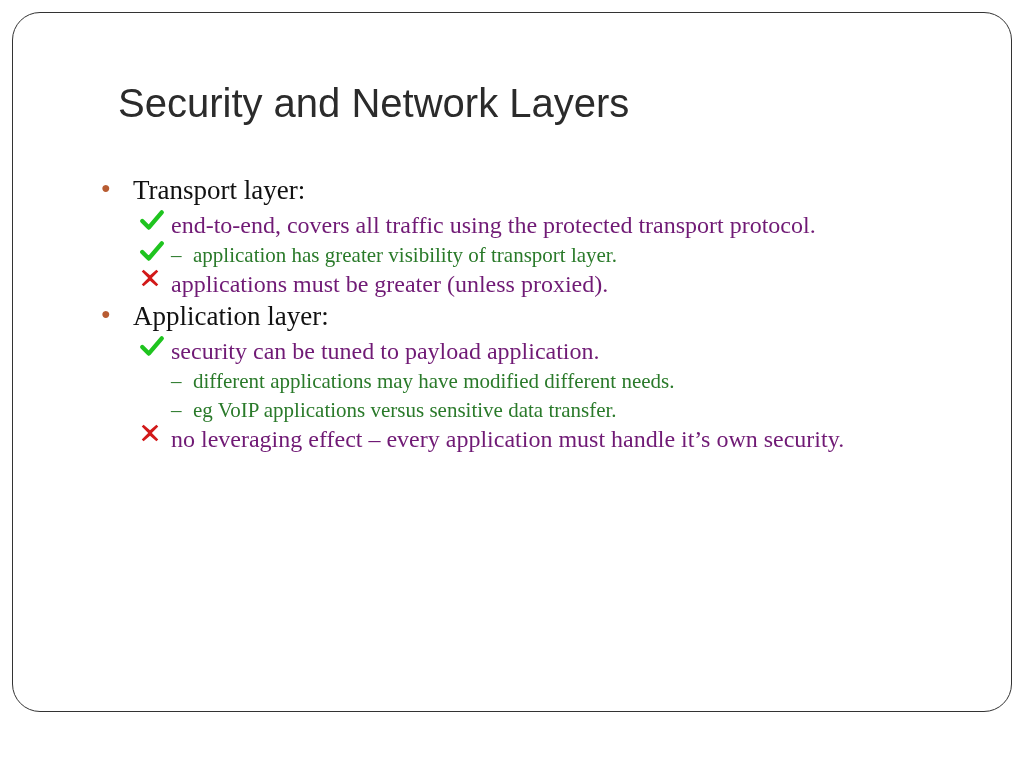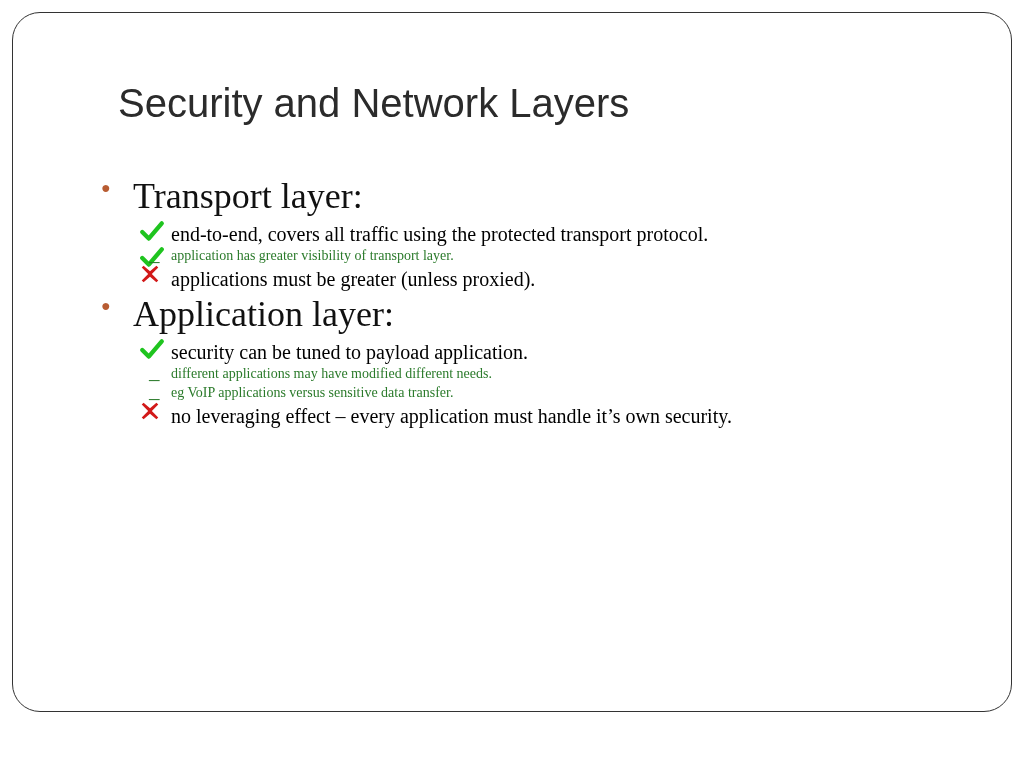--- a/index.html
+++ b/index.html
@@ -18,54 +18,54 @@
     font-size: 40px;
     color: #2b2b2b;
     margin: 28px 0 48px 65px;
     font-weight: 400;
   }
   .content {
     margin-left: 80px;
     margin-right: 40px;
   }
   .l1 {
-    font-size: 36px;
+    font-size: 27px;
     color: #111;
     position: relative;
     margin-bottom: 2px;
     line-height: 1.25;
   }
   .l1::before {
     content: "●";
     position: absolute;
     left: -32px;
     top: 4px;
     color: #b85c32;
     font-size: 16px;
   }
   .l2 {
-    font-size: 20px;
-    color: #000000;
+    font-size: 24px;
+    color: #701a75;
     position: relative;
     margin-left: 38px;
     line-height: 1.3;
     padding-right: 10px;
   }
   .l2 .marker {
     position: absolute;
     left: -32px;
     top: -3px;
     width: 28px;
     height: 26px;
   }
   .l3 {
-    font-size: 14px;
+    font-size: 21px;
     color: #2a7a2a;
     position: relative;
-    margin-left: 38px;
+    margin-left: 60px;
     line-height: 1.35;
   }
   .l3::before {
     content: "–";
     position: absolute;
     left: -22px;
     top: 0;
     color: #2a7a2a;
     font-size: 21px;
   }

